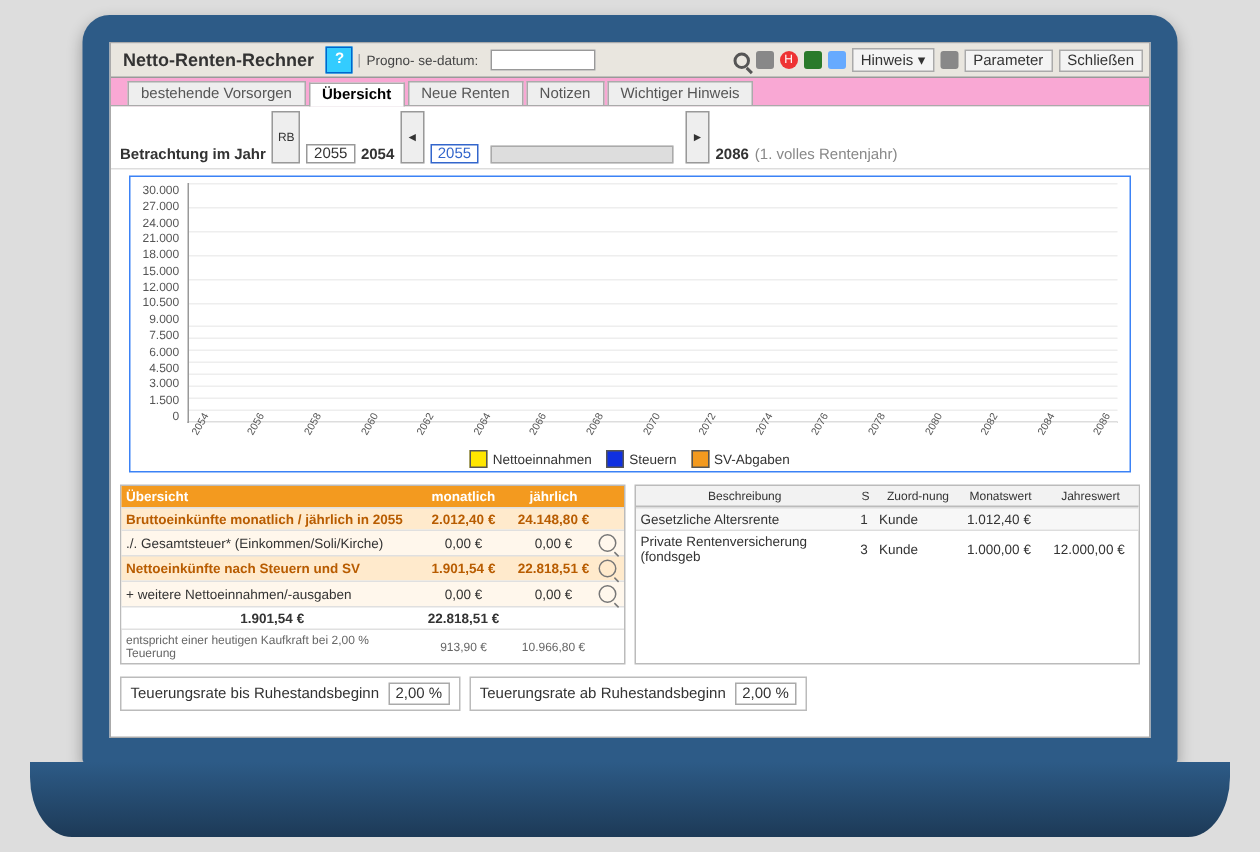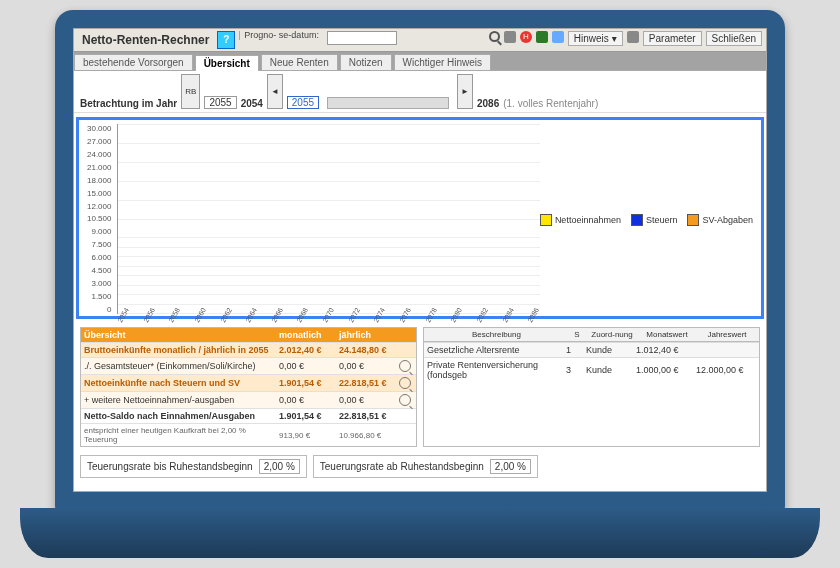--- a/index.html
+++ b/index.html
@@ -3,43 +3,43 @@
 <meta charset="utf-8">
 <style>
   html,body{margin:0;padding:0;background:#ddd;font-family:Arial,Helvetica,sans-serif;font-size:10px;color:#333}
   .stage{width:840px;height:568px;position:relative;background:#ddd;overflow:hidden}
   
   .laptop{position:absolute;left:55px;top:10px;width:730px;height:500px;background:#2d5b87;border-radius:18px 18px 4px 4px;box-shadow:0 4px 10px rgba(0,0,0,.3)}
   .screen{position:absolute;left:18px;top:18px;right:18px;bottom:18px;background:#fff;border:1px solid #aaa;overflow:hidden}
   .base{position:absolute;left:20px;right:20px;bottom:0;top:508px;height:50px;background:linear-gradient(#2d5b87,#1d3a57);border-radius:0 0 28px 28px/0 0 40px 40px}
   .hinge{position:absolute;left:355px;top:510px;width:130px;height:10px;background:#111;border-radius:4px}
   
-  .topbar{display:flex;align-items:flex-start;background:#e9e6df;border-bottom:1px solid #999;padding:2px 4px;gap:4px}
+  .topbar{display:flex;align-items:center;background:#e9e6df;border-bottom:1px solid #999;padding:2px 4px;gap:4px}
   .title{font-weight:bold;font-size:12px;padding:2px 4px}
   .qmark{display:inline-block;width:16px;height:16px;background:#3cf;border:1px solid #06c;color:#fff;text-align:center;line-height:16px;font-weight:bold}
   .prog{font-size:9px;line-height:9px;color:#444;border-left:1px solid #aaa;padding:0 4px}
   .spacer{flex:1}
   .tbtn{background:#f4f4f4;border:1px solid #aaa;padding:1px 5px;font-size:10px;color:#333;display:inline-flex;align-items:center;gap:3px}
   .ico{display:inline-block;width:12px;height:12px;background:#888;border-radius:2px}
   .ico.search{background:none;border:2px solid #555;border-radius:50%;width:7px;height:7px;position:relative}
   .ico.search::after{content:"";position:absolute;right:-4px;bottom:-4px;width:5px;height:2px;background:#555;transform:rotate(45deg)}
   .ico.help{background:#e33;border-radius:50%;color:#fff;text-align:center;line-height:12px;font-size:8px}
   .ico.green{background:#2a7a2a}
   .ico.printer{background:#6af}
   
-  .tabs{display:flex;gap:0;padding:2px 4px 0 0;background:#a3a3a3;border-bottom:1px solid #aaa}
+  .tabs{display:flex;gap:0;padding:2px 4px 0 11px;background:#f9a8d4;border-bottom:1px solid #aaa}
   .tab{border:1px solid #aaa;border-bottom:none;padding:2px 8px;font-size:10px;background:#eee;color:#555;margin-right:2px}
   .tab.active{background:#fff;font-weight:bold;color:#000;position:relative;top:1px}
   
   .yearline{display:flex;align-items:flex-end;gap:4px;padding:3px 6px;font-size:10px;background:#fff;border-bottom:1px solid #ddd}
   .yearbox{border:1px solid #999;background:#fff;padding:0 4px}
   .arrowbtn{border:1px solid #999;background:#eee;padding:12px 3px;font-size:8px}
   .slider-track{position:relative;flex:1;height:10px;background:#ddd;border:1px solid #aaa;margin:0 4px;max-width:120px}
   
-  .chartbox{margin:4px 2px;border:3px solid #3b82f6;padding:4px 8px 2px 8px;height:190px;display:flex;flex-direction:row}
+  .chartbox{margin:4px 12px;border:1px solid #3b82f6;padding:4px 8px 2px 8px;height:190px;display:flex;flex-direction:column}
   .plot{flex:1;display:flex;align-items:stretch;gap:4px}
   .yaxis{display:flex;flex-direction:column;justify-content:space-between;font-size:8px;color:#555;text-align:right;padding-right:2px}
   .bars{flex:1;display:flex;align-items:flex-end;gap:2px;border-left:1px solid #999;border-bottom:1px solid #999;position:relative}
   .gridlines{position:absolute;inset:0;pointer-events:none}
   .gl{position:absolute;left:0;right:0;border-top:1px solid #eee}
   .bar{flex:1;display:flex;flex-direction:column;justify-content:flex-end;align-items:stretch;position:relative}
   .seg{width:100%}
   .seg.netto{background:#ffe600}
   .seg.sv{background:#f39a1f}
   .seg.st{background:#1030e0}
@@ -53,21 +53,21 @@
   
   .lower{display:flex;gap:6px;padding:4px 6px}
   .panel{border:1px solid #bbb;flex:1;font-size:9px}
   .panel .hdr,.panel .row{display:grid;align-items:center}
   .panel.left .hdr,.panel.left .row{grid-template-columns:1fr 60px 60px 14px}
   .panel.left .hdr{background:#f39a1f;color:#fff;font-weight:bold;padding:2px 3px}
   .panel.left .row{padding:2px 3px;border-top:1px solid #e0e0e0}
   .panel.left .row.o{background:#ffeacc;color:#b85c00;font-weight:bold}
   .panel.left .row.e{background:#fff7ec}
   .panel.left .row.t{background:#fff;font-weight:bold}
-  .num{text-align:left}
+  .num{text-align:center}
   .mag{display:inline-block;width:10px;height:10px;border:1px solid #777;border-radius:50%;position:relative}
   .mag::after{content:"";position:absolute;right:-3px;bottom:-3px;width:4px;height:1px;background:#777;transform:rotate(45deg)}
   .panel.right .hdr{display:grid;grid-template-columns:1fr 20px 50px 60px 60px;background:#f2f2f2;border-bottom:1px solid #bbb;font-size:8px;text-align:center;padding:2px}
   .panel.right .row{display:grid;grid-template-columns:1fr 20px 50px 60px 60px;padding:2px 3px;border-top:1px solid #ddd}
   .panel.right .row.alt{background:#f7f7f7}
   
   .rates{display:flex;gap:6px;padding:4px 6px 6px 6px;font-size:10px}
   .ratebox{border:1px solid #bbb;padding:3px 6px;display:flex;align-items:center;gap:6px}
   .pct{border:1px solid #aaa;padding:1px 4px;background:#fff}
 </style>
@@ -381,21 +381,20 @@
               <span class="num">22.818,51 €</span>
               <span class="mag"></span>
             </div>
           <div class="row e">
               <span>+ weitere Nettoeinnahmen/-ausgaben</span>
               <span class="num">0,00 €</span>
               <span class="num">0,00 €</span>
               <span class="mag"></span>
             </div>
           <div class="row t">
-              <span>Netto-Saldo nach Einnahmen/Ausgaben</span>
               <span class="num">1.901,54 €</span>
               <span class="num">22.818,51 €</span>
               <span></span>
             </div>
           <div class="row" style="font-size:8px;color:#666">
               <span>entspricht einer heutigen Kaufkraft bei 2,00 % Teuerung</span>
               <span class="num">913,90 €</span>
               <span class="num">10.966,80 €</span>
               <span></span>
             </div>

